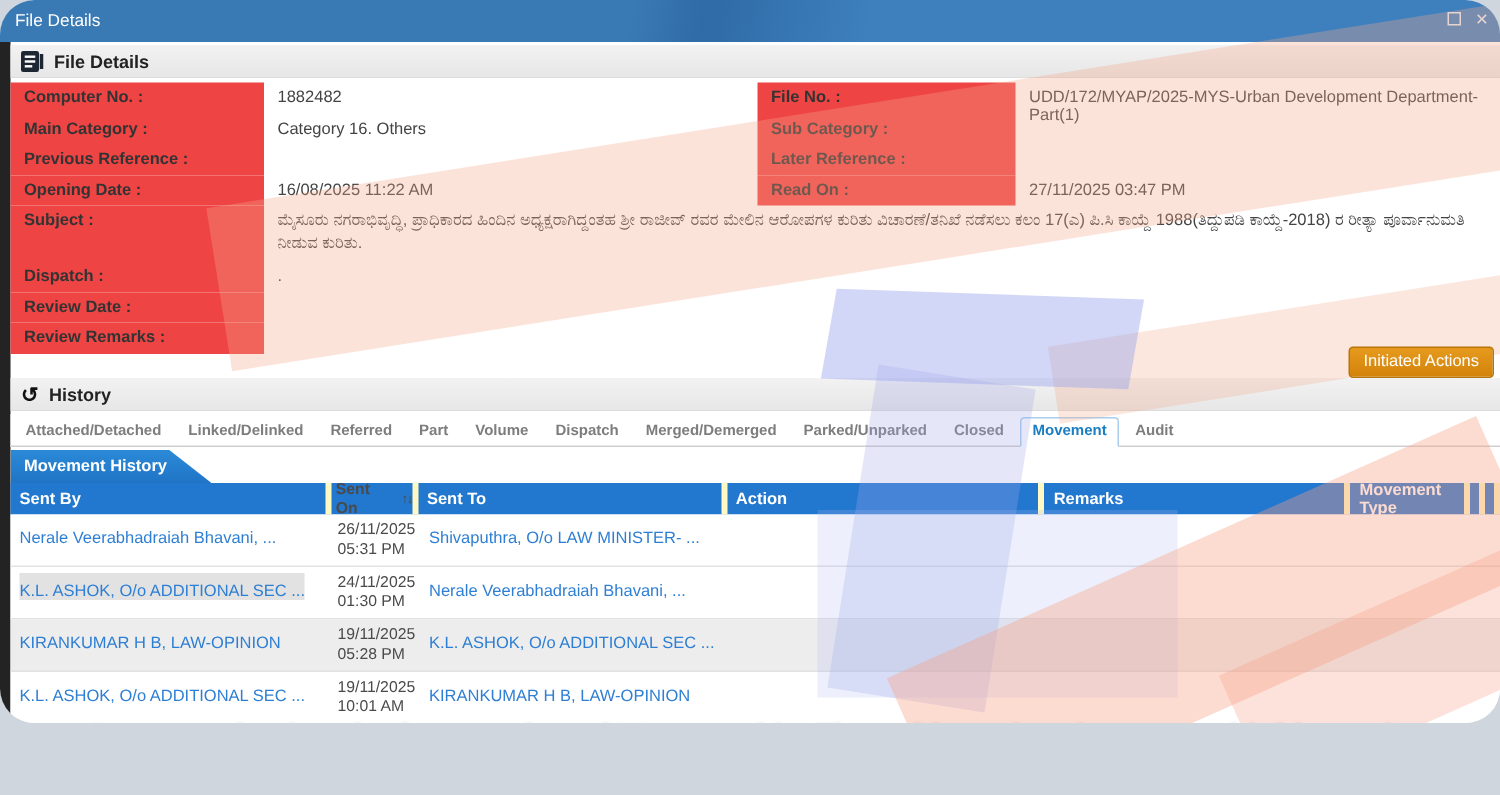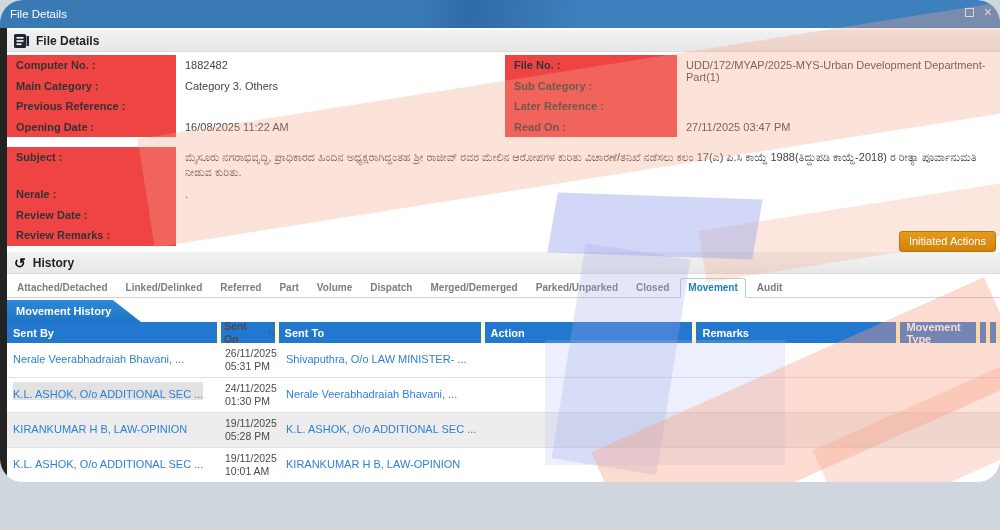--- a/index.html
+++ b/index.html
@@ -31,21 +31,21 @@
   .hdr-hist { top:252px; }
   .fd-icon { width:15px; height:14px; display:inline-block; }
   .hist-glyph { font-size:14px; font-weight:bold; color:#111; line-height:14px; }
   
   .fgrid { position:absolute; display:grid; grid-auto-rows:20.5px; }
   .fgrid-left  { left:7px;  top:55px; width:497px; grid-template-columns:169px 1fr; }
   .fgrid-right { left:505px; top:55px; width:492px; grid-template-columns:172px 1fr; }
   .fgrid-full  { left:7px;  top:137px; width:990px; grid-template-columns:169px 1fr; grid-auto-rows:auto; }
   .flabel { background:#ef4444; font-weight:bold; color:#333; padding:4px 2px 0 9px; }
   .fvalue { padding:4px 2px 0 9px; color:#444; }
-  .row-subject { min-height:37px;margin-top:10px; }
+  .row-subject { min-height:37px; }
   .row-plain  { height:20.5px; }
   .subject-val { line-height:15px; padding-top:3px; width:815px; }
   
   .btn-initiated {
     position:absolute; right:4px; top:231px; z-index:6;
     background:linear-gradient(#e59a1d,#d3830b); color:#fff; border:1px solid #b97508;
     font-size:11px; padding:3px 9px 4px; border-radius:3px; cursor:pointer;
   }
   
   .tabs {
@@ -124,42 +124,42 @@
       <rect x="2.5" y="9.4" width="5" height="1.6" fill="#fff"></rect>
       <rect x="12.5" y="2" width="2.5" height="10" fill="#1d2733"></rect>
     </svg>
     <span>File Details</span>
   </div>
 
   <div class="fgrid fgrid-left">
     <div class="flabel">Computer No. :</div>
     <div class="fvalue">1882482</div>
     <div class="flabel">Main Category :</div>
-    <div class="fvalue">Category 3. Others</div>
+    <div class="fvalue">Category 16. Others</div>
     <div class="flabel">Previous Reference :</div>
     <div class="fvalue"></div>
     <div class="flabel">Opening Date :</div>
     <div class="fvalue">16/08/2025 11:22 AM</div>
   </div>
 
   <div class="fgrid fgrid-right">
     <div class="flabel">File No. :</div>
     <div class="fvalue">UDD/172/MYAP/2025-MYS-Urban Development Department-Part(1)</div>
     <div class="flabel">Sub Category :</div>
     <div class="fvalue"></div>
     <div class="flabel">Later Reference :</div>
     <div class="fvalue"></div>
     <div class="flabel">Read On :</div>
     <div class="fvalue">27/11/2025 03:47 PM</div>
   </div>
 
   <div class="fgrid fgrid-full">
     <div class="flabel row-subject">Subject :</div>
     <div class="fvalue row-subject subject-val">ಮೈಸೂರು ನಗರಾಭಿವೃದ್ಧಿ, ಪ್ರಾಧಿಕಾರದ ಹಿಂದಿನ ಅಧ್ಯಕ್ಷರಾಗಿದ್ದಂತಹ ಶ್ರೀ ರಾಜೀವ್ ರವರ ಮೇಲಿನ ಆರೋಪಗಳ ಕುರಿತು ವಿಚಾರಣೆ/ತನಿಖೆ ನಡೆಸಲು ಕಲಂ 17(ಎ) ಪಿ.ಸಿ ಕಾಯ್ದೆ 1988(ತಿದ್ದುಪಡಿ ಕಾಯ್ದೆ-2018) ರ ರೀತ್ಯಾ ಪೂರ್ವಾನುಮತಿ ನೀಡುವ ಕುರಿತು.</div>
-    <div class="flabel row-plain">Nerale :</div>
+    <div class="flabel row-plain">Dispatch :</div>
     <div class="fvalue row-plain">.</div>
     <div class="flabel row-plain">Review Date :</div>
     <div class="fvalue row-plain"></div>
     <div class="flabel row-plain">Review Remarks :</div>
     <div class="fvalue row-plain"></div>
   </div>
 
   <button class="btn-initiated">Initiated Actions</button>
 
   <div class="sec-hdr hdr-hist">

